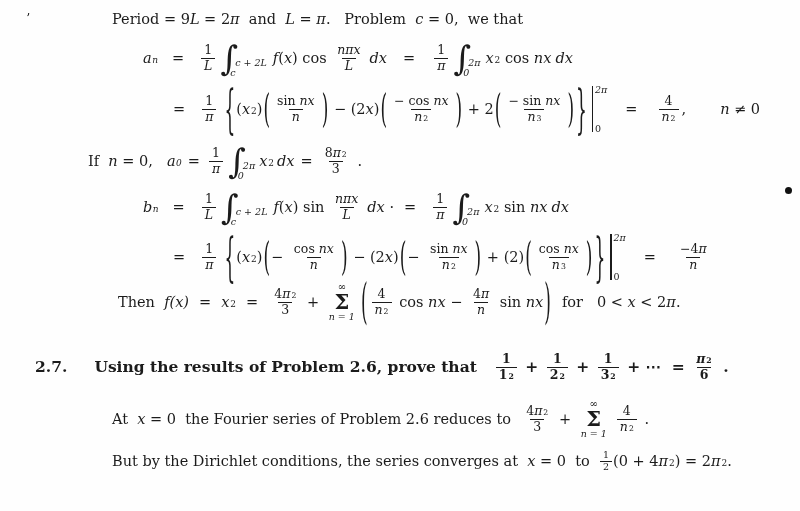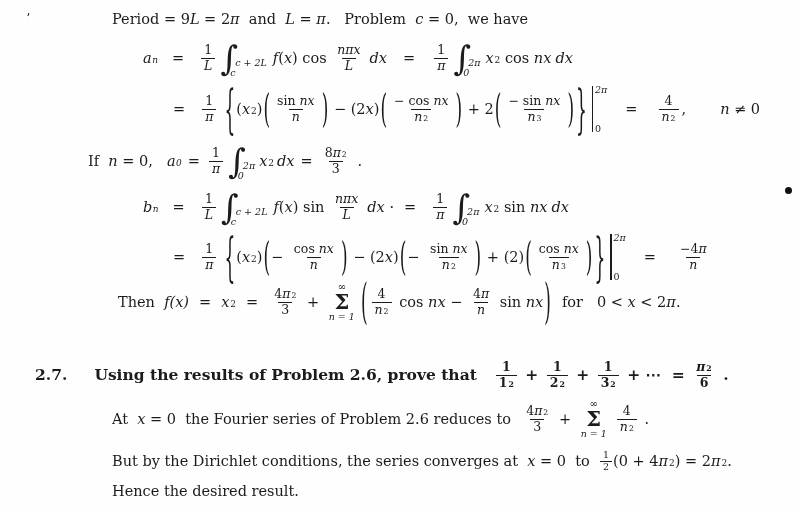--- a/index.html
+++ b/index.html
@@ -46,40 +46,39 @@
   .barsup{font-style:italic;}
   .barsub{font-style:normal;}
   
   #ln-intro   {top:8;  top:8px;   left:112px; height:22px;}
   #ln-eq-an   {top:36px;  left:143px; height:44px;}
   #ln-eq-an2  {top:84px;  left:173px; height:50px;}
   #ln-if      {top:140px; left:88px;  height:42px;}
   #ln-eq-bn   {top:185px; left:143px; height:44px;}
   #ln-eq-bn2  {top:232px; left:173px; height:50px;}
   #ln-then    {top:280px; left:118px; height:44px;}
-  #ln-prob    {top:352px; left:35px;  height:46px;}
+  #ln-prob    {top:344px; left:35px;  height:46px;}
   #ln-at      {top:396px; left:112px; height:46px;}
   #ln-but     {top:448px; left:112px; height:26px;}
   #ln-hence   {top:480px; left:112px; height:22px;}
   #artifact-tick{position:absolute;top:12px;left:26px;font-size:12px;}
   #artifact-dot{position:absolute;top:187px;left:785px;width:7px;height:7px;border-radius:50%;background:#111;}
 </style>
 </head>
 <body>
 
 <div id="page">
 
   <span id="artifact-tick">ʼ</span>
   <div id="artifact-dot"></div>
 
-  <div class="line" id="ln-intro"><span class="rm">Period = 9</span><span class="it">L</span><span class="rm"> = 2</span><span class="it">π</span><span class="rm">  and  </span><span class="it">L</span><span class="rm"> = </span><span class="it">π</span><span class="rm">.   Problem  </span><span class="it">c</span><span class="rm"> = 0,  we have</span></div>
+  <div class="line" id="ln-intro"><span class="rm">Period = 9</span><span class="it">L</span><span class="rm"> = 2</span><span class="it">π</span><span class="rm">  and  </span><span class="it">L</span><span class="rm"> = </span><span class="it">π</span><span class="rm">.   Problem  </span><span class="it">c</span><span class="rm"> = 0,  we that</span></div>
   <div class="line" id="ln-eq-an"><span class="psw"><span class="it">a</span><span class="msub">n</span></span><span class="spc" style="width: 14px;"></span><span class="rm">=</span><span class="spc" style="width: 14px;"></span><span class="frac"><span class="num"><span class="rm">1</span></span><span class="den"><span class="it">L</span></span></span><span class="intw"><span class="intg">∫</span><span class="intlims"><span class="intsup">c + 2L</span><span class="intsub">c</span></span></span><span class="spc" style="width: 4px;"></span><span class="it">f</span><span class="rm">(</span><span class="it">x</span><span class="rm">) cos </span><span class="frac"><span class="num"><span class="it">nπx</span></span><span class="den"><span class="it">L</span></span></span><span class="spc" style="width: 3px;"></span><span class="it">dx</span><span class="spc" style="width: 16px;"></span><span class="rm">=</span><span class="spc" style="width: 16px;"></span><span class="frac"><span class="num"><span class="rm">1</span></span><span class="den"><span class="it">π</span></span></span><span class="intw"><span class="intg">∫</span><span class="intlims"><span class="intsup">2π</span><span class="intsub">0</span></span></span><span class="spc" style="width: 3px;"></span><span class="psw"><span class="it">x</span><span class="msup">2</span></span><span class="rm"> cos </span><span class="it">nx</span><span class="spc" style="width: 4px;"></span><span class="it">dx</span></div>
   <div class="line" id="ln-eq-an2"><span class="rm">=</span><span class="spc" style="width: 14px;"></span><span class="frac"><span class="num"><span class="rm">1</span></span><span class="den"><span class="it">π</span></span></span><span class="spc" style="width: 4px;"></span><span class="big" style="transform: scaleY(3.1);">{</span><span class="rm">(</span><span class="psw"><span class="it">x</span><span class="msup">2</span></span><span class="rm">)</span><span class="big" style="transform: scaleY(2.3);">(</span><span class="frac"><span class="num"><span class="rm">sin </span><span class="it">nx</span></span><span class="den"><span class="it">n</span></span></span><span class="big" style="transform: scaleY(2.3);">)</span><span class="rm"> − </span><span class="rm">(2</span><span class="it">x</span><span class="rm">)</span><span class="big" style="transform: scaleY(2.3);">(</span><span class="frac"><span class="num"><span class="rm">− cos </span><span class="it">nx</span></span><span class="den"><span class="psw"><span class="it">n</span><span class="msup">2</span></span></span></span><span class="big" style="transform: scaleY(2.3);">)</span><span class="rm"> + 2</span><span class="big" style="transform: scaleY(2.3);">(</span><span class="frac"><span class="num"><span class="rm">− sin </span><span class="it">nx</span></span><span class="den"><span class="psw"><span class="it">n</span><span class="msup">3</span></span></span></span><span class="big" style="transform: scaleY(2.3);">)</span><span class="big" style="transform: scaleY(3.1);">}</span><span class="barw"><span class="barline"></span><span class="barlims"><span class="barsup">2π</span><span class="barsub">0</span></span></span><span class="spc" style="width: 18px;"></span><span class="rm">=</span><span class="spc" style="width: 18px;"></span><span class="frac"><span class="num"><span class="rm">4</span></span><span class="den"><span class="psw"><span class="it">n</span><span class="msup">2</span></span></span></span><span class="rm">,</span><span class="spc" style="width: 34px;"></span><span class="it">n</span><span class="rm"> ≠ 0</span></div>
   <div class="line" id="ln-if"><span class="rm">If  </span><span class="it">n</span><span class="rm"> = 0,</span><span class="spc" style="width: 14px;"></span><span class="psw"><span class="it">a</span><span class="msub">0</span></span><span class="spc" style="width: 6px;"></span><span class="rm">=</span><span class="spc" style="width: 6px;"></span><span class="frac"><span class="num"><span class="rm">1</span></span><span class="den"><span class="it">π</span></span></span><span class="intw"><span class="intg">∫</span><span class="intlims"><span class="intsup">2π</span><span class="intsub">0</span></span></span><span class="spc" style="width: 2px;"></span><span class="psw"><span class="it">x</span><span class="msup">2</span></span><span class="spc" style="width: 3px;"></span><span class="it">dx</span><span class="spc" style="width: 6px;"></span><span class="rm">=</span><span class="spc" style="width: 6px;"></span><span class="frac"><span class="num"><span class="rm">8</span><span class="psw"><span class="it">π</span><span class="msup">2</span></span></span><span class="den"><span class="rm">3</span></span></span><span class="rm"> .</span></div>
   <div class="line" id="ln-eq-bn"><span class="psw"><span class="it">b</span><span class="msub">n</span></span><span class="spc" style="width: 14px;"></span><span class="rm">=</span><span class="spc" style="width: 14px;"></span><span class="frac"><span class="num"><span class="rm">1</span></span><span class="den"><span class="it">L</span></span></span><span class="intw"><span class="intg">∫</span><span class="intlims"><span class="intsup">c + 2L</span><span class="intsub">c</span></span></span><span class="spc" style="width: 4px;"></span><span class="it">f</span><span class="rm">(</span><span class="it">x</span><span class="rm">) sin </span><span class="frac"><span class="num"><span class="it">nπx</span></span><span class="den"><span class="it">L</span></span></span><span class="spc" style="width: 3px;"></span><span class="it">dx</span><span class="rm"> ·</span><span class="spc" style="width: 10px;"></span><span class="rm">=</span><span class="spc" style="width: 14px;"></span><span class="frac"><span class="num"><span class="rm">1</span></span><span class="den"><span class="it">π</span></span></span><span class="intw"><span class="intg">∫</span><span class="intlims"><span class="intsup">2π</span><span class="intsub">0</span></span></span><span class="spc" style="width: 3px;"></span><span class="psw"><span class="it">x</span><span class="msup">2</span></span><span class="rm"> sin </span><span class="it">nx</span><span class="spc" style="width: 4px;"></span><span class="it">dx</span></div>
   <div class="line" id="ln-eq-bn2"><span class="rm">=</span><span class="spc" style="width: 14px;"></span><span class="frac"><span class="num"><span class="rm">1</span></span><span class="den"><span class="it">π</span></span></span><span class="spc" style="width: 4px;"></span><span class="big" style="transform: scaleY(3.1);">{</span><span class="rm">(</span><span class="psw"><span class="it">x</span><span class="msup">2</span></span><span class="rm">)</span><span class="big" style="transform: scaleY(2.3);">(</span><span class="rm">− </span><span class="frac"><span class="num"><span class="rm">cos </span><span class="it">nx</span></span><span class="den"><span class="it">n</span></span></span><span class="big" style="transform: scaleY(2.3);">)</span><span class="rm"> − </span><span class="rm">(2</span><span class="it">x</span><span class="rm">)</span><span class="big" style="transform: scaleY(2.3);">(</span><span class="rm">− </span><span class="frac"><span class="num"><span class="rm">sin </span><span class="it">nx</span></span><span class="den"><span class="psw"><span class="it">n</span><span class="msup">2</span></span></span></span><span class="big" style="transform: scaleY(2.3);">)</span><span class="rm"> + </span><span class="rm">(2)</span><span class="big" style="transform: scaleY(2.3);">(</span><span class="frac"><span class="num"><span class="rm">cos </span><span class="it">nx</span></span><span class="den"><span class="psw"><span class="it">n</span><span class="msup">3</span></span></span></span><span class="big" style="transform: scaleY(2.3);">)</span><span class="big" style="transform: scaleY(3.1);">}</span><span class="barw"><span class="barline"></span><span class="barlims"><span class="barsup">2π</span><span class="barsub">0</span></span></span><span class="spc" style="width: 18px;"></span><span class="rm">=</span><span class="spc" style="width: 18px;"></span><span class="frac"><span class="num"><span class="rm">−4</span><span class="it">π</span></span><span class="den"><span class="it">n</span></span></span></div>
   <div class="line" id="ln-then"><span class="rm">Then  </span><span class="it">f(x)</span><span class="spc" style="width: 10px;"></span><span class="rm">=</span><span class="spc" style="width: 10px;"></span><span class="psw"><span class="it">x</span><span class="msup">2</span></span><span class="spc" style="width: 10px;"></span><span class="rm">=</span><span class="spc" style="width: 10px;"></span><span class="frac"><span class="num"><span class="rm">4</span><span class="psw"><span class="it">π</span><span class="msup">2</span></span></span><span class="den"><span class="rm">3</span></span></span><span class="rm"> + </span><span class="sumw"><span class="sumsup">∞</span><span class="sumg">Σ</span><span class="sumsub">n = 1</span></span><span class="big" style="transform: scaleY(2.8);">(</span><span class="frac"><span class="num"><span class="rm">4</span></span><span class="den"><span class="psw"><span class="it">n</span><span class="msup">2</span></span></span></span><span class="rm"> cos </span><span class="it">nx</span><span class="rm"> − </span><span class="frac"><span class="num"><span class="rm">4</span><span class="it">π</span></span><span class="den"><span class="it">n</span></span></span><span class="rm"> sin </span><span class="it">nx</span><span class="big" style="transform: scaleY(2.8);">)</span><span class="spc" style="width: 10px;"></span><span class="rm">for</span><span class="spc" style="width: 14px;"></span><span class="rm">0 &lt; </span><span class="it">x</span><span class="rm"> &lt; 2</span><span class="it">π</span><span class="rm">.</span></div>
   <div class="line prob-line" id="ln-prob"><span class="rm">2.7.</span><span class="spc" style="width: 27px;"></span><span class="rm">Using the results of Problem 2.6, prove that</span><span class="spc" style="width: 16px;"></span><span class="frac"><span class="num"><span class="rm">1</span></span><span class="den"><span class="psw"><span class="rm">1</span><span class="msup">2</span></span></span></span><span class="rm"> + </span><span class="frac"><span class="num"><span class="rm">1</span></span><span class="den"><span class="psw"><span class="rm">2</span><span class="msup">2</span></span></span></span><span class="rm"> + </span><span class="frac"><span class="num"><span class="rm">1</span></span><span class="den"><span class="psw"><span class="rm">3</span><span class="msup">2</span></span></span></span><span class="rm"> + ⋯  = </span><span class="frac"><span class="num"><span class="psw"><span class="it">π</span><span class="msup">2</span></span></span><span class="den"><span class="rm">6</span></span></span><span class="rm"> .</span></div>
   <div class="line" id="ln-at"><span class="rm">At  </span><span class="it">x</span><span class="rm"> = 0  the Fourier series of Problem 2.6 reduces to  </span><span class="frac"><span class="num"><span class="rm">4</span><span class="psw"><span class="it">π</span><span class="msup">2</span></span></span><span class="den"><span class="rm">3</span></span></span><span class="rm"> + </span><span class="sumw"><span class="sumsup">∞</span><span class="sumg">Σ</span><span class="sumsub">n = 1</span></span><span class="spc" style="width: 2px;"></span><span class="frac"><span class="num"><span class="rm">4</span></span><span class="den"><span class="psw"><span class="it">n</span><span class="msup">2</span></span></span></span><span class="rm"> .</span></div>
   <div class="line" id="ln-but"><span class="rm">But by the Dirichlet conditions, the series converges at  </span><span class="it">x</span><span class="rm"> = 0  to  </span><span class="frac frac-sm"><span class="num"><span class="rm">1</span></span><span class="den"><span class="rm">2</span></span></span><span class="rm">(0 + 4</span><span class="psw"><span class="it">π</span><span class="msup">2</span></span><span class="rm">) = 2</span><span class="psw"><span class="it">π</span><span class="msup">2</span></span><span class="rm">.</span></div>
-  <div class="line" id="ln-hence"><span class="rm">Hence the desired result.</span></div>
 
 </div>
 
 </body></html>

